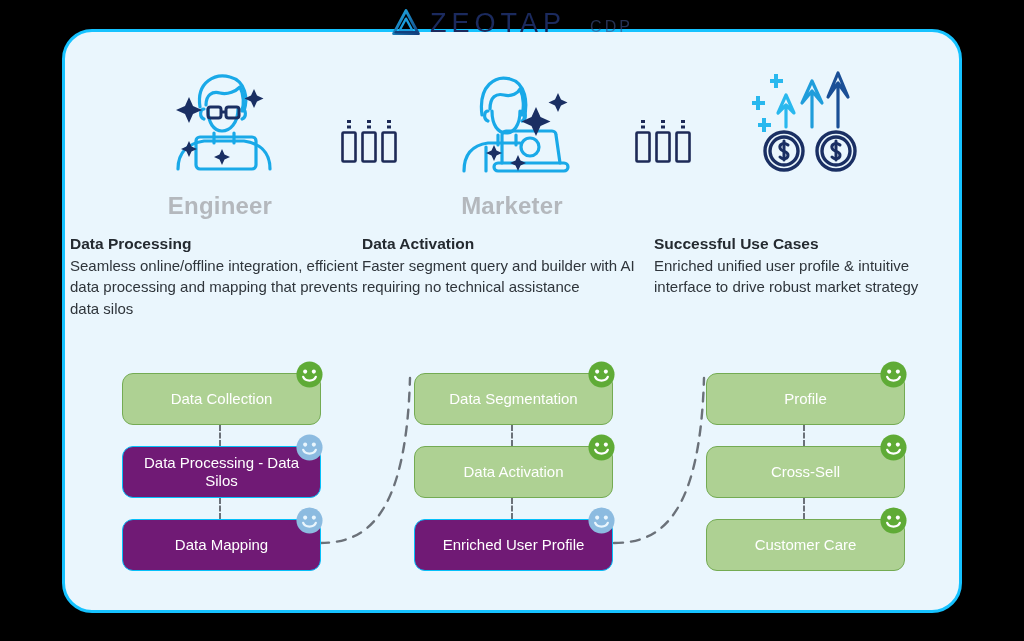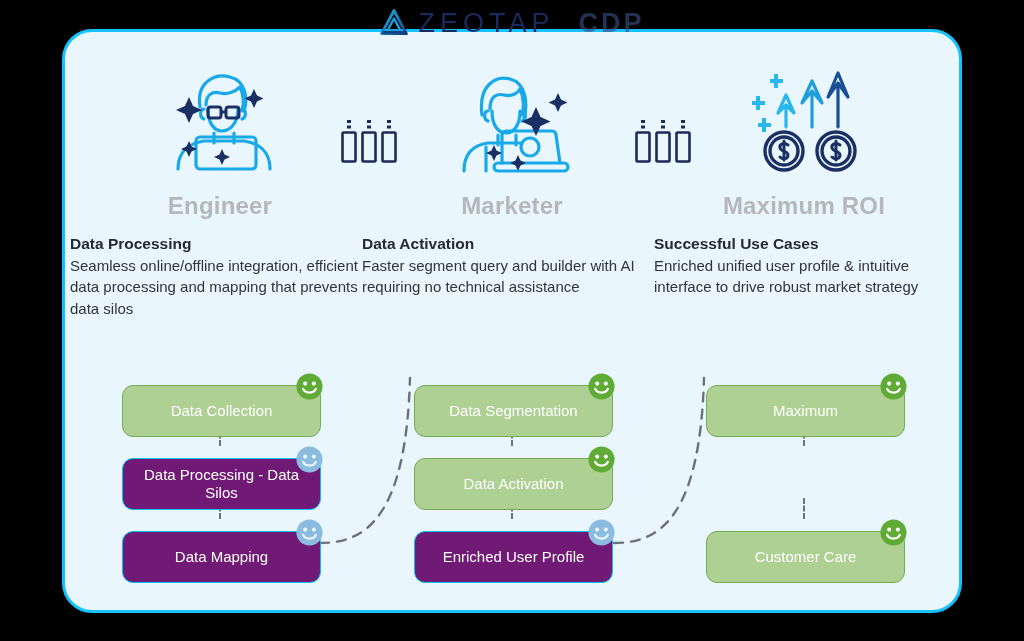--- a/index.html
+++ b/index.html
@@ -22,21 +22,21 @@
   .logo-type{
     display:flex; align-items:baseline; gap:24px;
     letter-spacing:4px;
     text-align:right;
   }
   .logo-zeotap{
     font-size:27px; font-weight:400; color:#1b2a5e;
     letter-spacing:5px;
   }
   .logo-cdp{
-    font-size:27px; font-weight:700; color:#3c4f86; opacity:.62;
+    font-size:16px; font-weight:400; color:#3c4f86; opacity:.62;
     letter-spacing:3px;
   }
 
   
   .panel{
     position:absolute; left:62px; top:29px;
     width:900px; height:584px;
     background:#eaf6fd;
     border:3px solid #15c2ff;
     border-radius:30px;
@@ -82,21 +82,20 @@
   
   .cards{ position:absolute; top:344px; left:0; width:300px; height:215px; }
   .card{
     position:absolute; left:52px; width:199px; height:52px;
     border-radius:11px;
     display:flex; align-items:center; justify-content:center;
     text-align:center;
     font-size:15px; color:#ffffff; line-height:1.2;
     padding:0 12px;
     z-index:3;
-    margin-top:12px;
   }
   .card.r0{ top:0; }
   .card.r1{ top:73px; }
   .card.r2{ top:146px; }
   .card.green{
     background:#aed193;
     border:1.6px solid #74ab53;
   }
   .card.cyan{
     background:#701a75;
@@ -357,43 +356,53 @@
           </g>
           <g fill="none" stroke="#1a2f63" stroke-width="3" stroke-linecap="round">
             <path d="M48 80 C44 77, 39 79, 40 83 C41 87, 48 86, 48 90 C48 94, 43 95, 40 92"></path>
             <path d="M44 76 L44 95"></path>
             <path d="M100 80 C96 77, 91 79, 92 83 C93 87, 100 86, 100 90 C100 94, 95 95, 92 92"></path>
             <path d="M96 76 L96 95"></path>
           </g>
         </svg>
       </div>
 
-      <div class="role-title">Maximum ROI</div>
 
       <div class="feature">
         <div class="feature-title">Successful Use Cases</div>
         <div class="feature-desc">Enriched unified user profile &amp; intuitive interface to drive robust market strategy</div>
       </div>
 
       <div class="cards">
         <div class="vlink a"></div>
         <div class="vlink b"></div>
 
         <div class="card green r0">
-          <span>Maximum</span>
-          <span class="badge">
-            <svg viewBox="0 0 30 30">
-                <circle cx="15" cy="15" r="13.5" fill="#5fab36"></circle>
-            <circle cx="10.5" cy="12" r="2.1" fill="#fff"></circle>
-                <circle cx="19.5" cy="12" r="2.1" fill="#fff"></circle>
-            <path d="M8.5 17.5 C10.5 22.5, 19.5 22.5, 21.5 17.5" stroke="#fff" stroke-width="2.4" fill="none" stroke-linecap="round"></path>
-              </svg>
-          </span>
-        </div>
-
+          <span>Profile</span>
+          <span class="badge">
+            <svg viewBox="0 0 30 30">
+                <circle cx="15" cy="15" r="13.5" fill="#5fab36"></circle>
+            <circle cx="10.5" cy="12" r="2.1" fill="#fff"></circle>
+                <circle cx="19.5" cy="12" r="2.1" fill="#fff"></circle>
+            <path d="M8.5 17.5 C10.5 22.5, 19.5 22.5, 21.5 17.5" stroke="#fff" stroke-width="2.4" fill="none" stroke-linecap="round"></path>
+              </svg>
+          </span>
+        </div>
+
+        <div class="card green r1">
+          <span>Cross-Sell</span>
+          <span class="badge">
+            <svg viewBox="0 0 30 30">
+                <circle cx="15" cy="15" r="13.5" fill="#5fab36"></circle>
+            <circle cx="10.5" cy="12" r="2.1" fill="#fff"></circle>
+                <circle cx="19.5" cy="12" r="2.1" fill="#fff"></circle>
+            <path d="M8.5 17.5 C10.5 22.5, 19.5 22.5, 21.5 17.5" stroke="#fff" stroke-width="2.4" fill="none" stroke-linecap="round"></path>
+              </svg>
+          </span>
+        </div>
 
         <div class="card green r2">
           <span>Customer Care</span>
           <span class="badge">
             <svg viewBox="0 0 30 30">
                 <circle cx="15" cy="15" r="13.5" fill="#5fab36"></circle>
             <circle cx="10.5" cy="12" r="2.1" fill="#fff"></circle>
                 <circle cx="19.5" cy="12" r="2.1" fill="#fff"></circle>
             <path d="M8.5 17.5 C10.5 22.5, 19.5 22.5, 21.5 17.5" stroke="#fff" stroke-width="2.4" fill="none" stroke-linecap="round"></path>
               </svg>

